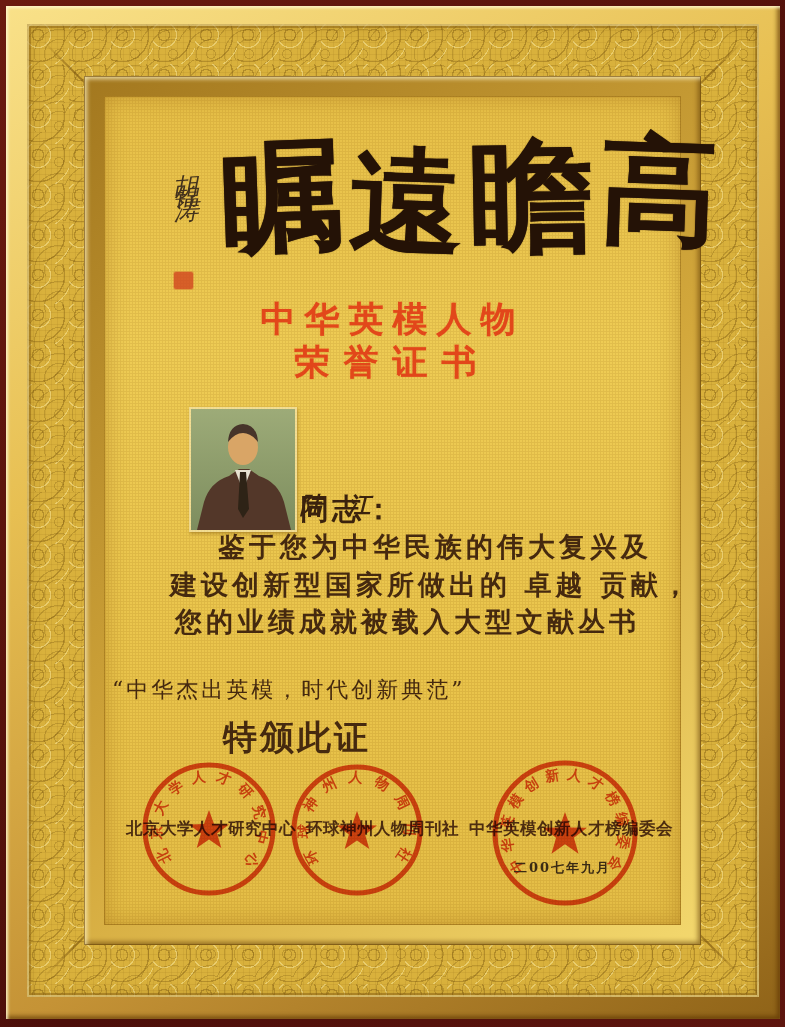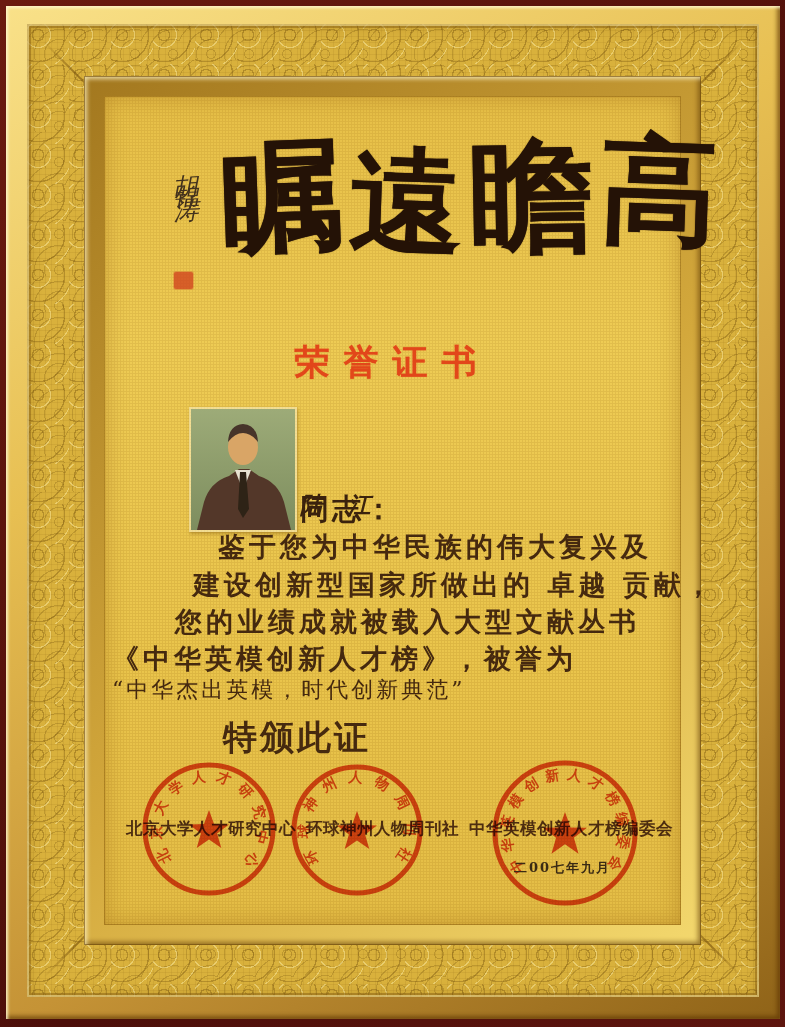--- a/index.html
+++ b/index.html
@@ -67,21 +67,21 @@
     font-size:35px;font-weight:bold;color:#e2471a;letter-spacing:14px;text-shadow:0 0 1px rgba(226,71,26,.6);}
   
   .photo{left:85px;top:311px;width:104px;height:121px;border:2px solid rgba(248,238,200,.55);box-shadow:1px 2px 3px rgba(120,80,10,.4);}
   
   .nameline{left:196px;top:394px;white-space:nowrap;color:#3a220d;}
   .r-name{font-family:Liberation Sans, sans-serif;font-style:italic;font-weight:bold;font-size:23px;letter-spacing:9px;margin-right:10px;}
   .r-suffix{font-family:"DejaVu Serif",serif;font-weight:bold;font-size:29px;letter-spacing:3px;text-align:right;}
   
   .bline{font-family:"DejaVu Serif",serif;font-weight:600;color:#45290f;font-size:27px;letter-spacing:4px;white-space:nowrap;}
   .b0{left:114px;top:433px;}
-  .b1{left:89px;top:471px;}
+  .b1{left:66px;top:471px;}
   .b2{left:71px;top:508px;}
   .b3{left:8px;top:545px;}
   .b4{left:8px;top:579px;font-size:22px;font-weight:normal;letter-spacing:3px;}
   .closing{left:119px;top:619px;font-family:"DejaVu Serif",serif;font-weight:600;color:#45290f;font-size:34px;letter-spacing:3px;}
   
   .institutions{left:22px;top:722px;width:536px;display:flex;justify-content:space-between;gap:10px;
     font-family:"DejaVu Serif",serif;font-weight:bold;font-size:16.5px;color:#4c2c10;white-space:nowrap;letter-spacing:.5px;}
   .institutions span{position:static;}
   .seal{mix-blend-mode:multiply;}
   .s1{left:25px;top:653px;}
@@ -109,20 +109,21 @@
     <div class="signature">胡锦涛</div>
     <div class="sig-seal"></div>
 
     <div class="calligraphy">
       <span class="cal-ch">瞩</span>
       <span class="cal-ch">遠</span>
       <span class="cal-ch">瞻</span>
       <span class="cal-ch">高</span>
     </div>
 
+    <div class="title1">中华英模人物</div>
     <div class="title2">荣誉证书</div>
 
     <svg class="photo" width="104" height="121" viewBox="0 0 104 121">
       <defs>
         <linearGradient id="phbg" x1="0" y1="0" x2="0" y2="1">
           <stop offset="0" stop-color="#9dab78"></stop>
             <stop offset="1" stop-color="#7d8d5e"></stop>
         </linearGradient>
       </defs>
       <rect x="0" y="0" width="104" height="121" fill="url(#phbg)"></rect>
@@ -134,21 +135,20 @@
     </svg>
 
     <div class="nameline">
       <span class="r-name">陆 江</span>
         <span class="r-suffix">同志：</span>
     </div>
 
     <div class="bline b0">鉴于您为中华民族的伟大复兴及</div>
     <div class="bline b1">建设创新型国家所做出的 卓越 贡献，</div>
     <div class="bline b2">您的业绩成就被载入大型文献丛书</div>
-    <div class="bline b3">《中华英模创新人才榜》，被誉为</div>
     <div class="bline b4">“中华杰出英模，时代创新典范”</div>
     <div class="closing">特颁此证</div>
 
     <div class="institutions">
       <span>北京大学人才研究中心</span>
       <span>环球神州人物周刊社</span>
       <span>中华英模创新人才榜编委会</span>
     </div>
 
     <svg class="seal s1" width="160" height="160" viewBox="0 0 160 160">

